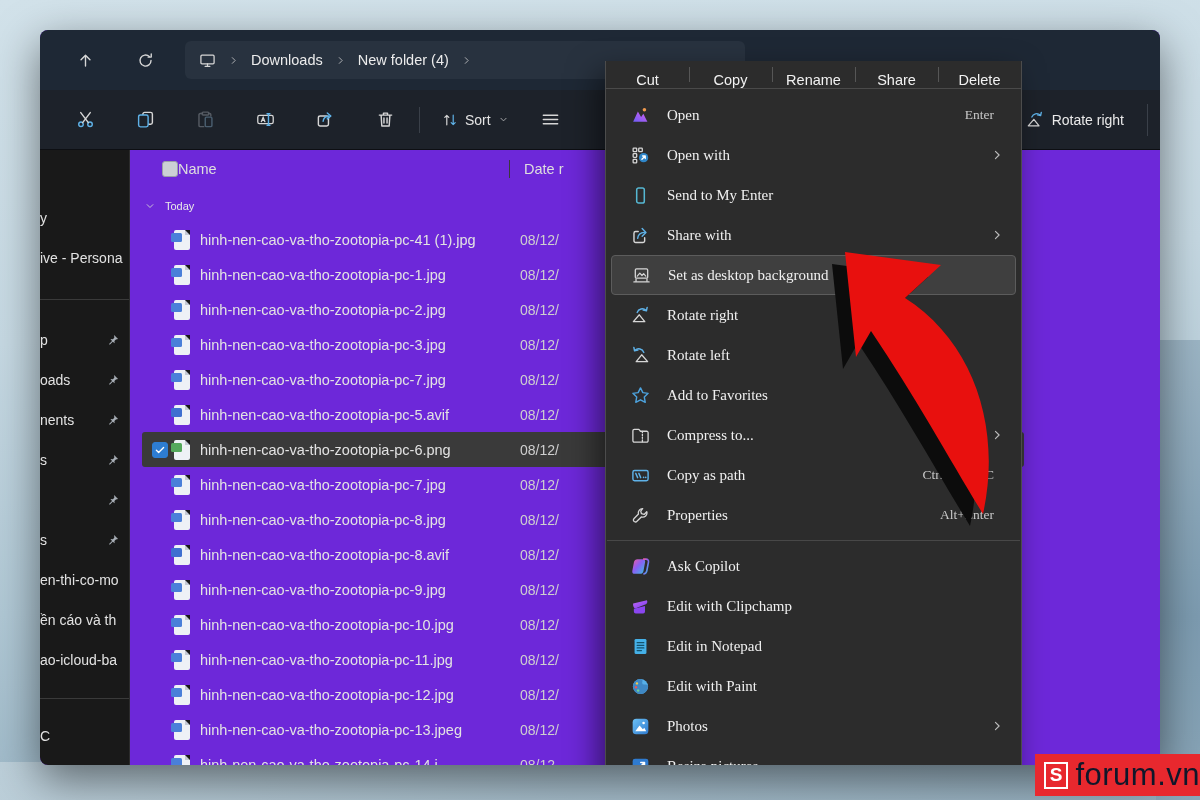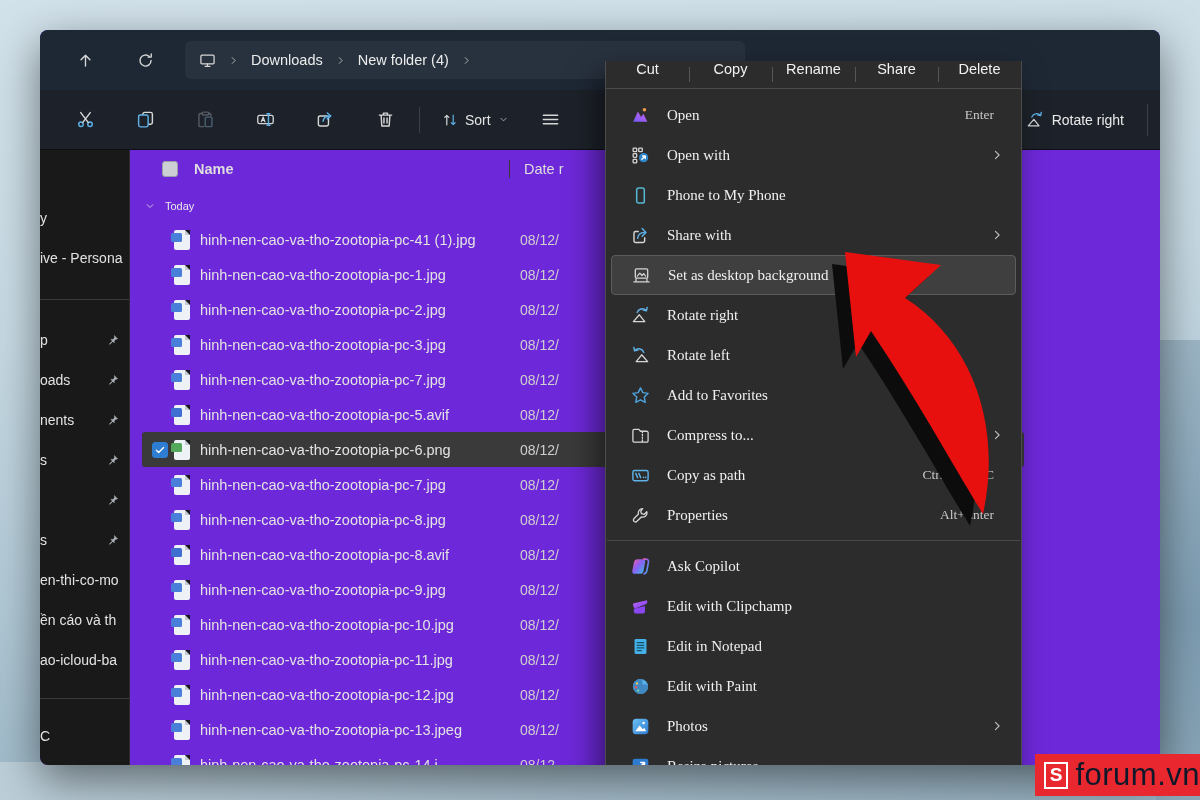--- a/index.html
+++ b/index.html
@@ -59,21 +59,21 @@
     padding-right:6px; white-space:nowrap; }
   .side-label { flex:1; overflow:hidden; }
   .side-item .pin { width:14px; height:14px; flex:none; margin-right:3px; }
   .side-divider { display:flex; align-items:center; }
   .side-divider i { display:block; width:100%; height:1px; background:#3a3a3a; }
 
   
   .list-header { position:absolute; left:102px; top:122px; width:882px; height:34px;
     display:flex; align-items:center; padding-left:20px; color:#dedede; font-size:14.5px; }
   .hdr-check { width:16px; height:16px; border-radius:3px; background:#ccd0d5; border:1px solid #9aa0a8; }
-  .hdr-name { margin-left:16px;font-weight:bold; }
+  .hdr-name { margin-left:0; }
   .hdr-div1 { position:absolute; left:367px; top:8px; width:1px; height:18px; background:#3a3a3a; }
   .hdr-date { position:absolute; left:382px; }
   .hdr-div2 { position:absolute; left:863px; top:8px; width:1px; height:18px; background:#3a3a3a; }
 
   .group-row { position:absolute; left:102px; top:160px; height:32px; display:flex;
     align-items:center; gap:9px; color:#e8e8e8; font-size:11px; padding-left:2px; }
   .group-row .icon { width:12px; height:12px; opacity:.9; }
 
   .rows { position:absolute; left:102px; top:192px; width:882px; bottom:0; overflow:hidden; }
   .file-row { height:35px; display:flex; align-items:center; padding:0 8px 0 10px;
@@ -90,21 +90,21 @@
   .chip-jpg { background:#4a7fd9; } .chip-png { background:#54a85c; } .chip-avif { background:#3f6fd0; }
   .file-name { width:310px; margin-left:10px; overflow:hidden; white-space:nowrap; }
   .file-date { width:56px; margin-left:10px; color:#cfcfcf; font-size:14px; white-space:nowrap; }
   .file-size { margin-left:auto; width:60px; text-align:right; color:#cfcfcf; font-size:14px; }
 
   
   .ctx { position:absolute; left:565px; top:31px; width:417px; height:734px; background:#2c2c2c;
     border:1px solid #4c4c4c; border-top:none; border-radius:0 0 8px 8px; z-index:10;
     box-shadow:-8px 12px 30px rgba(0,0,0,.5); display:flex; flex-direction:column; }
   .qa-row { height:28px; display:flex; border-bottom:1px solid #4a4a4a; flex:none; }
-  .qa-item { flex:1; position:relative; display:flex; align-items:flex-start; justify-content:center;
+  .qa-item { flex:1; position:relative; display:flex; align-items:flex-end; justify-content:center;
     color:#f2f2f2; font-size:14.5px; }
   .qa-item + .qa-item::before { content:""; position:absolute; left:0; top:6px; bottom:6px;
     width:1px; background:#565656; }
   .menu-items { padding:6px 0; flex:1;font-family:Liberation Serif, serif; }
   .menu-item { height:40px; display:flex; align-items:center; margin:0 5px; padding:0 12px 0 9px;
     border-radius:4px; color:#f0f0f0; font-size:15px; }
   .menu-item.highlighted { background:#3f3f3f; border:1px solid #5c5c5c; }
   .mi-icon { width:19px; height:19px; flex:none; margin:0 17px 0 11px; }
   .mi-label { flex:1; white-space:nowrap; }
   .mi-shortcut { color:#c8c8c8; font-size:13.5px; margin-right:10px; }
@@ -701,21 +701,21 @@
             </svg>
           </span>
   </div>
 
   <div class="menu-item">
     <span class="icon mi-icon">
             <svg viewBox="0 0 16 16">
               <rect x="4.8" y="1.6" width="6.4" height="12.8" rx="1.6" stroke="#55b7d2" fill="none" stroke-width="1.3"></rect>
             </svg>
           </span>
-    <span class="mi-label">Phone to My Phone</span>
+    <span class="mi-label">Send to My Enter</span>
 
   </div>
 
   <div class="menu-item">
     <span class="icon mi-icon">
             <svg viewBox="0 0 16 16">
               <path d="M11.5 9.8v2.7a1.4 1.4 0 0 1-1.4 1.4H3.9a1.4 1.4 0 0 1-1.4-1.4V6.1a1.4 1.4 0 0 1 1.4-1.4h2.2" stroke="#d6d6d6" fill="none" stroke-width="1.2" stroke-linecap="round"></path>
               <path d="M5.6 10.4C6 7.3 8.2 5.6 11.3 5.4" stroke="#5fb2e8" fill="none" stroke-width="1.2" stroke-linecap="round"></path>
               <path d="M9.4 2.2l3.2 3.2-3.2 3.2" stroke="#5fb2e8" fill="none" stroke-width="1.2" stroke-linecap="round" stroke-linejoin="round"></path>
             </svg>

